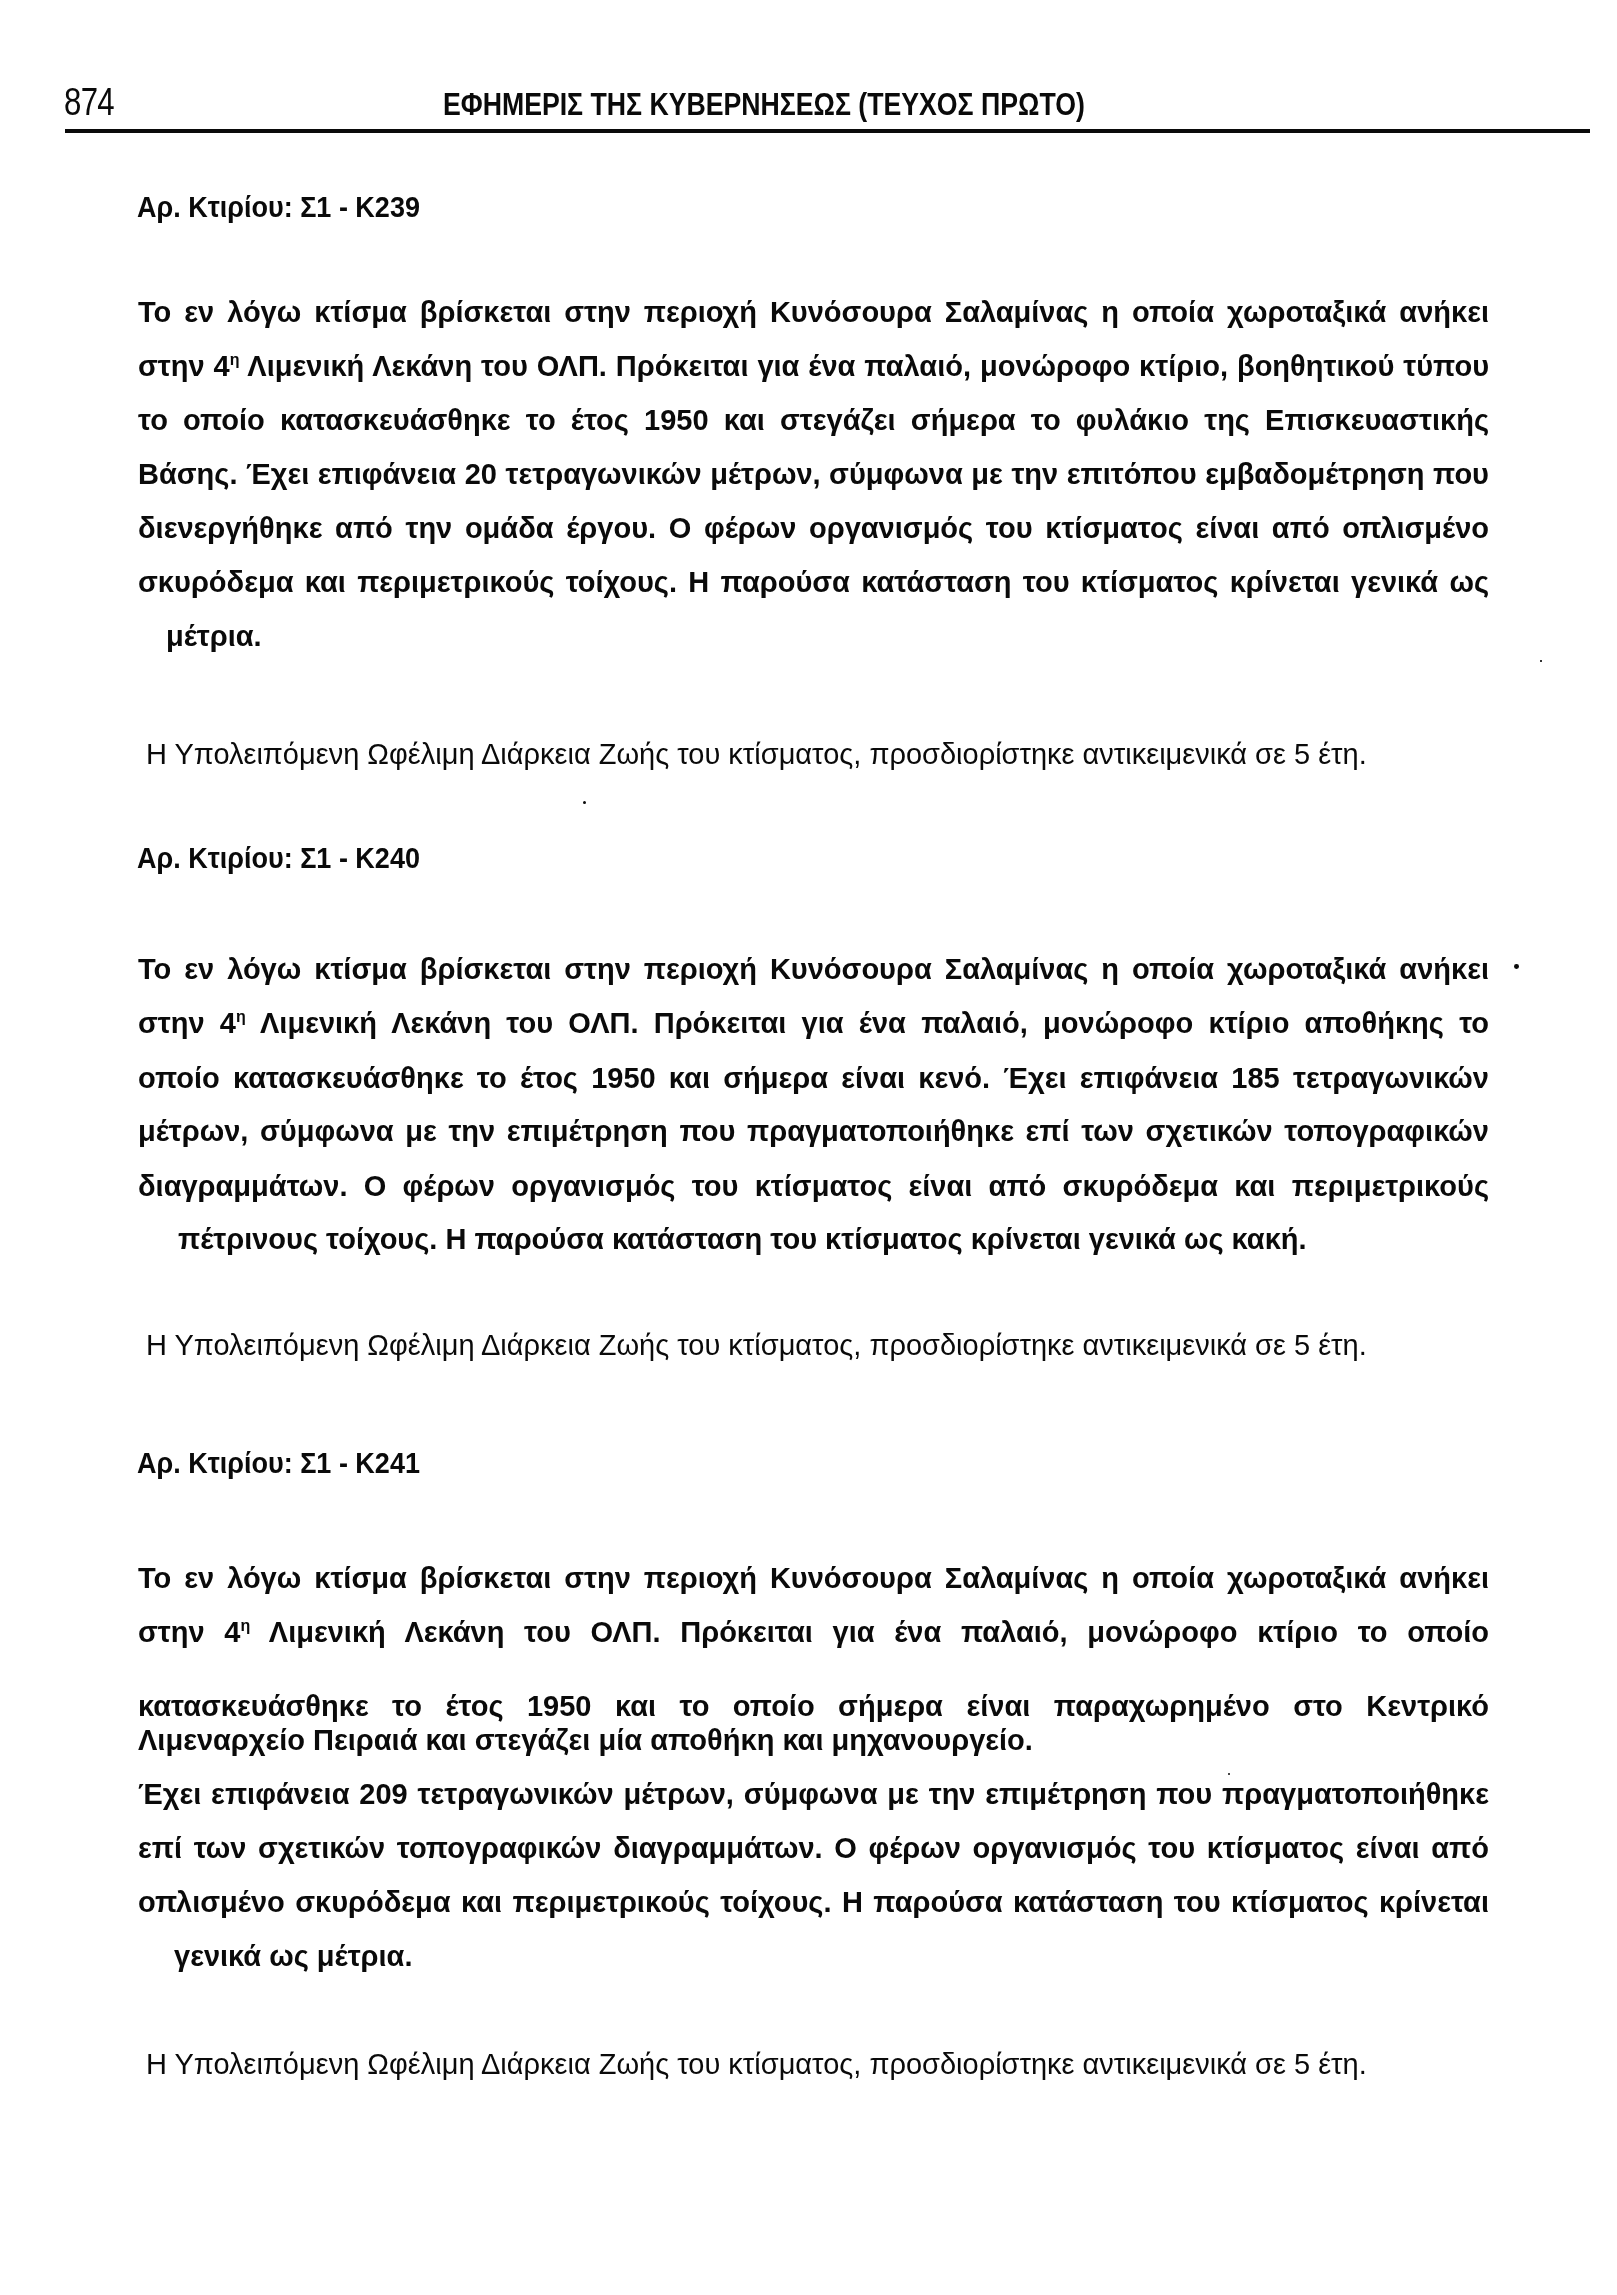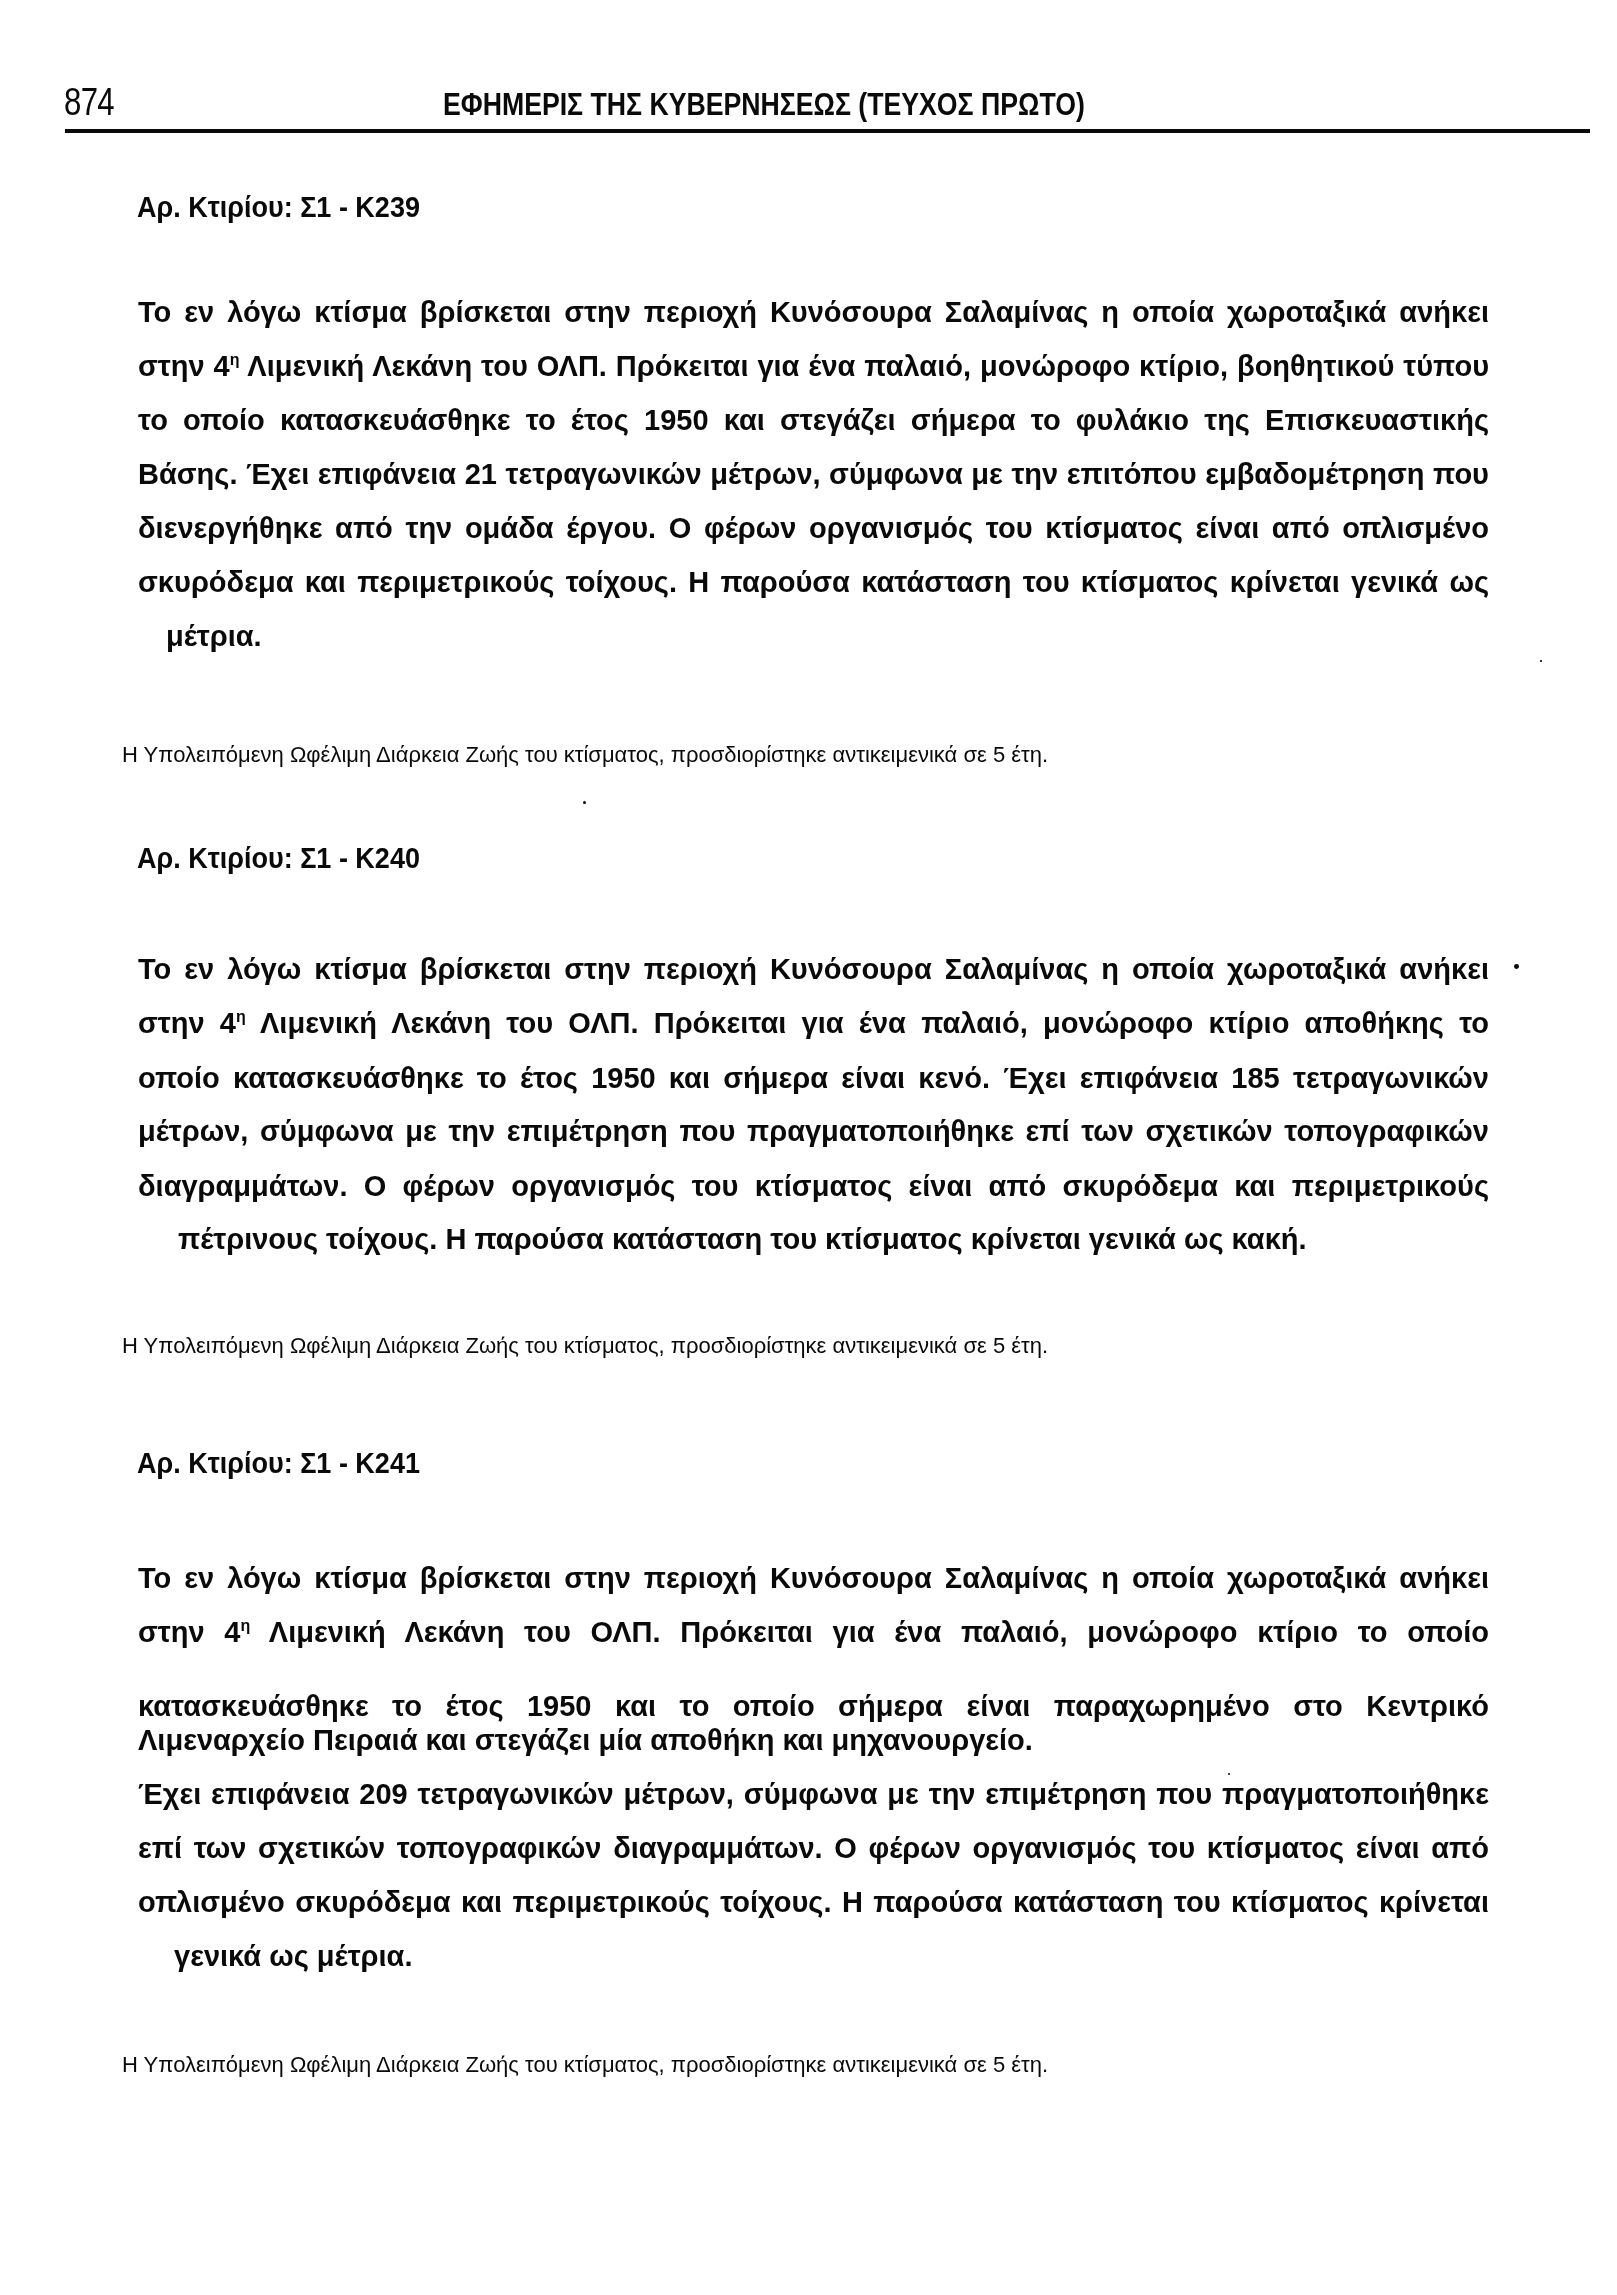--- a/index.html
+++ b/index.html
@@ -72,23 +72,23 @@
     }
     .line.last {
       text-align-last: left;
       width: auto;
     }
     .line .inner {
       display: block;
     }
     .life-line {
       position: absolute;
-      left: 122px;
+      left: 146px;
       font-family: "Liberation Sans", sans-serif;
-      font-size: 22px;
+      font-size: 29px;
       line-height: 35px;
       white-space: nowrap;
     }
     sup.ord {
       font-size: 16px;
       vertical-align: 11.2px;
       line-height: 0;
     }
     .speck {
       position: absolute;
@@ -103,21 +103,21 @@
 <div class="running-title">ΕΦΗΜΕΡΙΣ ΤΗΣ ΚΥΒΕΡΝΗΣΕΩΣ (ΤΕΥΧΟΣ ΠΡΩΤΟ)</div>
 <div class="header-rule"></div>
 
 <div class="building-label" style="top:189px;">Αρ. Κτιρίου: Σ1 - Κ239</div>
 
 <div class="line" style="top:295px;">Το εν λόγω κτίσμα βρίσκεται στην περιοχή Κυνόσουρα Σαλαμίνας η οποία χωροταξικά ανήκει</div>
 <div class="line" style="top:349px;">
   <span class="inner"><span>στην 4</span><sup class="ord">η</sup> <span>Λιμενική Λεκάνη του ΟΛΠ. Πρόκειται για ένα παλαιό, μονώροφο κτίριο, βοηθητικού τύπου</span></span>
 </div>
 <div class="line" style="top:403px;">το οποίο κατασκευάσθηκε το έτος 1950 και στεγάζει σήμερα το φυλάκιο της Επισκευαστικής</div>
-<div class="line" style="top:457px;">Βάσης. Έχει επιφάνεια 21 τετραγωνικών μέτρων, σύμφωνα με την επιτόπου εμβαδομέτρηση που</div>
+<div class="line" style="top:457px;">Βάσης. Έχει επιφάνεια 20 τετραγωνικών μέτρων, σύμφωνα με την επιτόπου εμβαδομέτρηση που</div>
 <div class="line" style="top:511px;">διενεργήθηκε από την ομάδα έργου. Ο φέρων οργανισμός του κτίσματος είναι από οπλισμένο</div>
 <div class="line" style="top:565px;">σκυρόδεμα και περιμετρικούς τοίχους. Η παρούσα κατάσταση του κτίσματος κρίνεται γενικά ως</div>
 <div class="line last" style="top:619px;margin-left:28px;">μέτρια.</div>
 
 <div class="life-line" style="top:737px;">Η Υπολειπόμενη Ωφέλιμη Διάρκεια Ζωής του κτίσματος, προσδιορίστηκε αντικειμενικά σε 5 έτη.</div>
 
 <div class="building-label" style="top:840px;">Αρ. Κτιρίου: Σ1 - Κ240</div>
 
 <div class="line" style="top:952px;">Το εν λόγω κτίσμα βρίσκεται στην περιοχή Κυνόσουρα Σαλαμίνας η οποία χωροταξικά ανήκει</div>
 <div class="line" style="top:1006px;">

